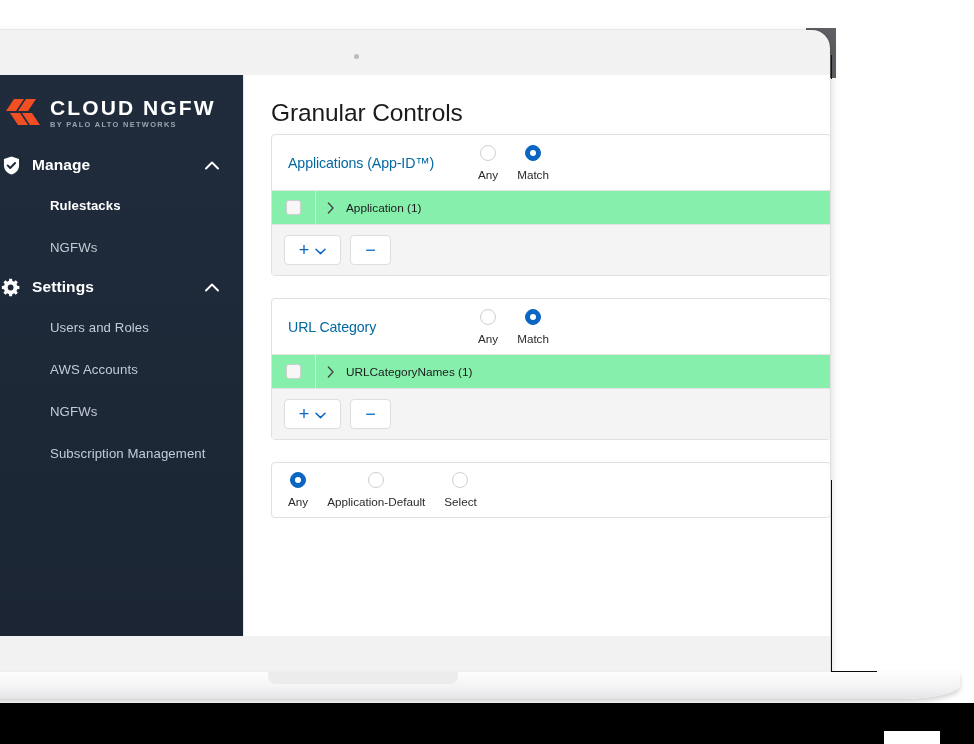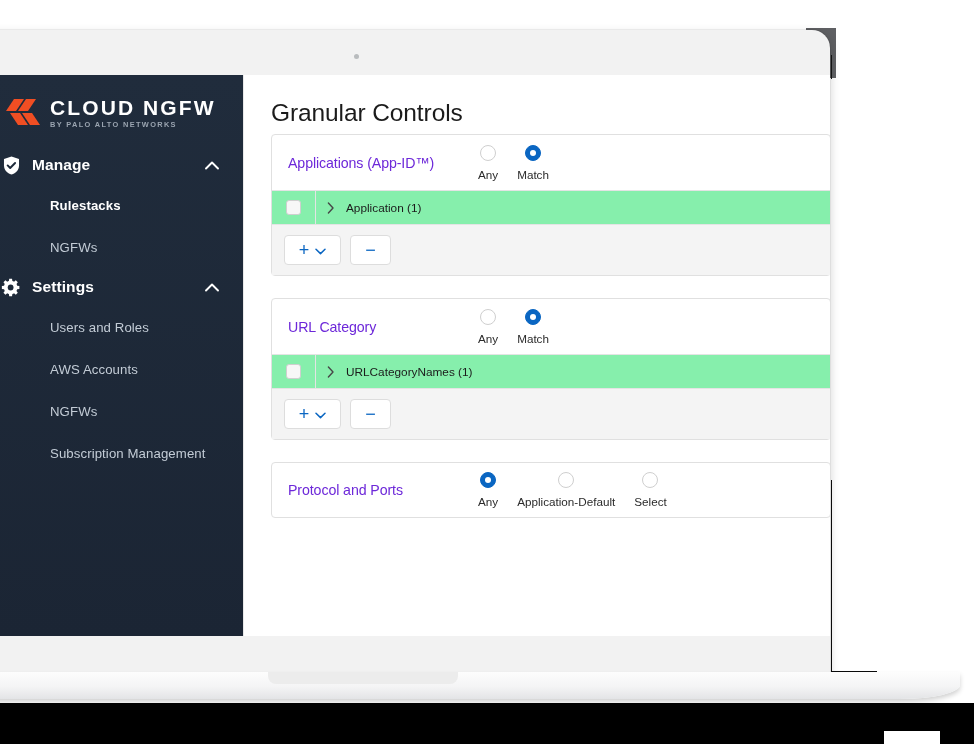--- a/index.html
+++ b/index.html
@@ -280,21 +280,21 @@
     box-sizing: border-box;
   }
   .card-head {
     display: flex;
     align-items: center;
     height: 55px;
     padding: 0 16px;
   }
   .card-title {
     font-size: 14.2px;
-    color: #6d28d9;
+    color: #0369a1;
     width: 190px;
     flex: 0 0 190px;
     letter-spacing: -0.1px;
   }
   .radio-row {
     display: flex;
     align-items: center;
     gap: 7px;
   }
   .radio-opt {
@@ -566,21 +566,20 @@
               </span>
             </div>
             <div class="btn btn-remove">
               <span class="glyph-minus">−</span>
             </div>
           </div>
         </div>
 
         <div class="card simple">
           <div class="card-head">
-            <div class="card-title">Protocol and Ports</div>
             <div class="radio-row">
               <label class="radio-opt">
                 <span class="radio on"></span>
                 <span class="radio-label">Any</span>
               </label>
               <label class="radio-opt">
                 <span class="radio"></span>
                 <span class="radio-label">Application-Default</span>
               </label>
               <label class="radio-opt">

